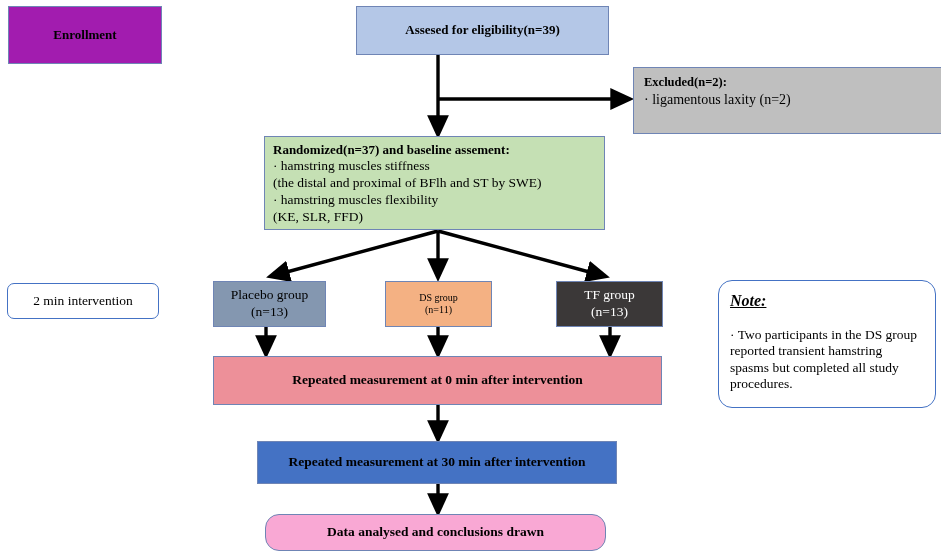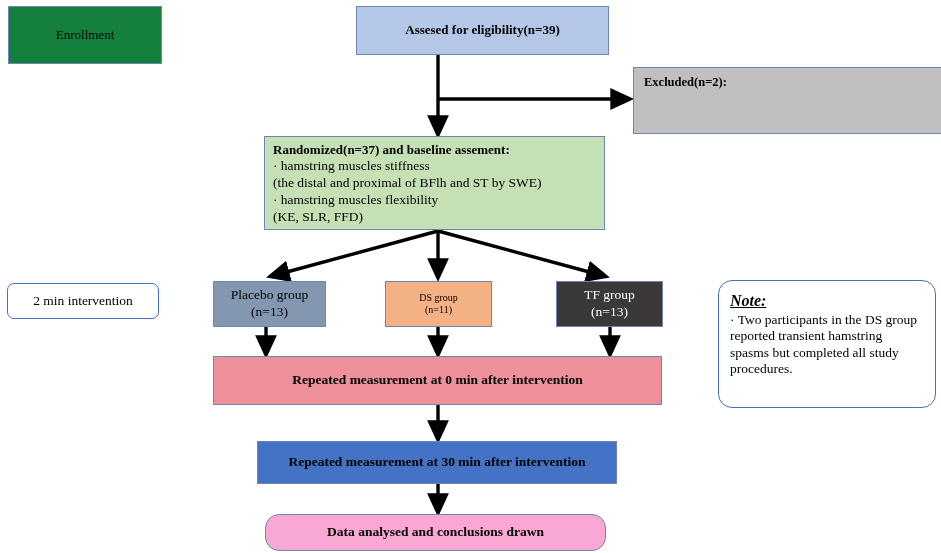--- a/index.html
+++ b/index.html
@@ -30,23 +30,23 @@
     color: #000000;
   }
   .box.left-align {
     display: block;
     text-align: left;
   }
 
   
   #enrollment-box {
     left: 8px; top: 6px; width: 154px; height: 58px;
-    background: #15803d;
-    font-size: 13px;
-    font-weight: normal;
+    background: #a21caf;
+    font-size: 13px;
+    font-weight: bold;
   }
   #assessed-box {
     left: 318px; top: 6px; width: 253px; height: 49px;
     background: #b4c7e7;
     font-size: 13px;
     font-weight: bold;
     margin-left: 38px;
   }
   #excluded-box {
     left: 633px; top: 67px; width: 312px; height: 67px;
@@ -118,21 +118,21 @@
     border-radius: 14px;
     padding: 10px 11px;
     font-size: 13.5px;
   }
   #note-box .note-title {
     font-weight: bold;
     font-style: italic;
     text-decoration: underline;
     font-size: 16px;
     display: block;
-    margin-bottom: 1px;
+    margin-bottom: 16px;
   }
   #note-box .note-body { display: block; line-height: 1.22; }
 
   svg#arrows {
     position: absolute;
     left: 0; top: 0;
     width: 941px;
     height: 553px;
     pointer-events: none;
   }
@@ -169,20 +169,21 @@
   <div class="box" id="enrollment-box">
     <span>Enrollment</span>
   </div>
 
   <div class="box" id="assessed-box">
     <span>Assesed for eligibility(n=39)</span>
   </div>
 
   <div class="box left-align" id="excluded-box">
     <div class="hdr">Excluded(n=2):</div>
+    <div class="li">· ligamentous laxity (n=2)</div>
   </div>
 
   <div class="box left-align" id="randomized-box">
     <div class="hdr">Randomized(n=37) and baseline assement:</div>
     <div class="li">· hamstring muscles stiffness</div>
     <div class="li"> (the distal and proximal of BFlh and ST by SWE)</div>
     <div class="li">· hamstring muscles flexibility</div>
     <div class="li">(KE, SLR, FFD)</div>
   </div>
 

